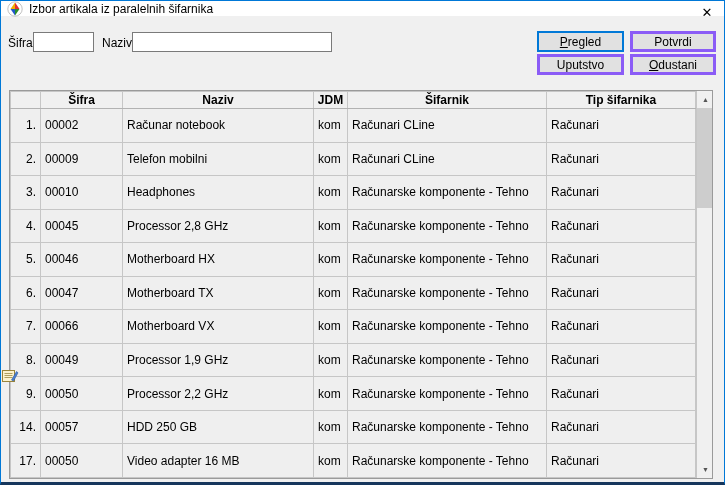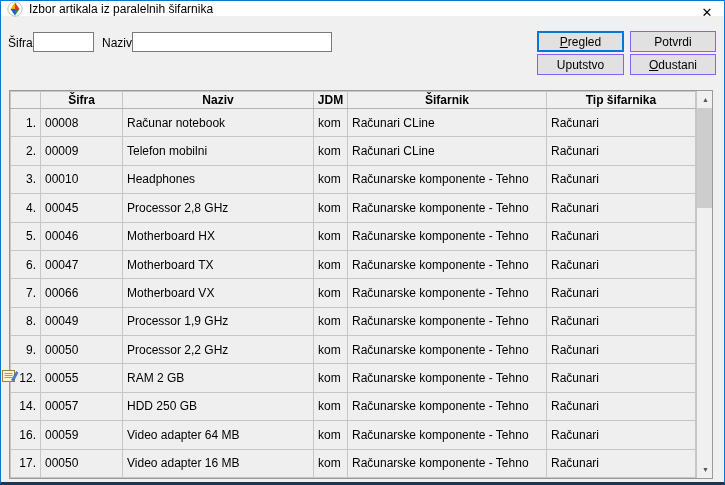--- a/index.html
+++ b/index.html
@@ -24,21 +24,21 @@
     font-size: 13px; color: #000; cursor: default;
   }
   
   .lbl { position: absolute; font-size: 12px; color: #000; }
   .txt {
     position: absolute; height: 20px; border: 1px solid #7a7a7a; background: #fff;
     font-family: "Liberation Sans", sans-serif; font-size: 12px; padding: 0 3px;
   }
   .btn {
     position: absolute; width: 87px; height: 21px;
-    background: #e1e1e1; border: 1px solid #8b5cf6;
+    background: #e1e1e1; border: 3px solid #8b5cf6;
     font-family: "Liberation Sans", sans-serif; font-size: 12px; color: #000;
     display: flex; align-items: center; justify-content: center;
   }
   .btn.default {
     border: 1px solid var(--accent, #0078d7);
     box-shadow: inset 0 0 0 1px var(--accent, #0078d7);
   }
   .btn .u { text-decoration: underline; }
   
   .grid {
@@ -124,21 +124,21 @@
             <th>Šifra</th>
             <th>Naziv</th>
             <th>JDM</th>
             <th>Šifarnik</th>
             <th>Tip šifarnika</th>
           </tr>
         </thead>
       <tbody>
           <tr>
             <td class="c0">1.</td>
-            <td class="c1">00008</td>
+            <td class="c1">00002</td>
             <td class="c2">Računar notebook</td>
             <td class="c3">kom</td>
             <td class="c4">Računari CLine</td>
             <td class="c5">Računari</td>
           </tr>
           <tr>
             <td class="c0">2.</td>
             <td class="c1">00009</td>
             <td class="c2">Telefon mobilni</td>
             <td class="c3">kom</td>
@@ -195,39 +195,23 @@
           </tr>
           <tr>
             <td class="c0">9.</td>
             <td class="c1">00050</td>
             <td class="c2">Processor 2,2 GHz</td>
             <td class="c3">kom</td>
             <td class="c4">Računarske komponente - Tehno</td>
             <td class="c5">Računari</td>
           </tr>
           <tr>
-            <td class="c0">12.</td>
-            <td class="c1">00055</td>
-            <td class="c2">RAM 2 GB</td>
-            <td class="c3">kom</td>
-            <td class="c4">Računarske komponente - Tehno</td>
-            <td class="c5">Računari</td>
-          </tr>
-          <tr>
             <td class="c0">14.</td>
             <td class="c1">00057</td>
             <td class="c2">HDD 250 GB</td>
-            <td class="c3">kom</td>
-            <td class="c4">Računarske komponente - Tehno</td>
-            <td class="c5">Računari</td>
-          </tr>
-          <tr>
-            <td class="c0">16.</td>
-            <td class="c1">00059</td>
-            <td class="c2">Video adapter 64 MB</td>
             <td class="c3">kom</td>
             <td class="c4">Računarske komponente - Tehno</td>
             <td class="c5">Računari</td>
           </tr>
           <tr>
             <td class="c0">17.</td>
             <td class="c1">00050</td>
             <td class="c2">Video adapter 16 MB</td>
             <td class="c3">kom</td>
             <td class="c4">Računarske komponente - Tehno</td>

